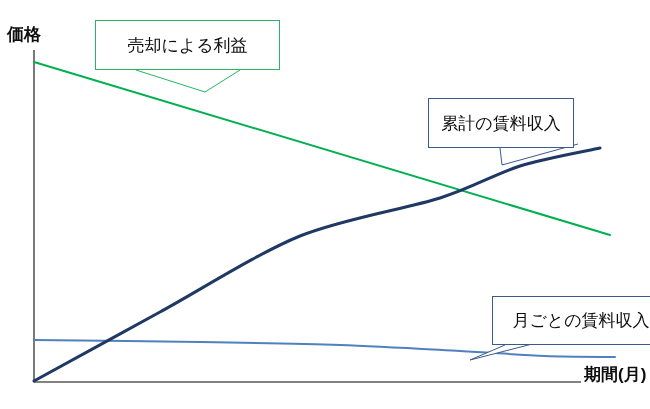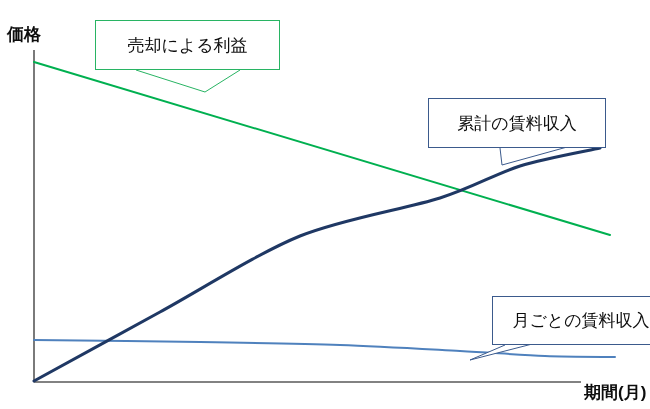--- a/index.html
+++ b/index.html
@@ -34,21 +34,21 @@
     white-space: nowrap;
     letter-spacing: 0px;
     line-height: 1;
   }
   #y-axis-label {
     left: 7px;
     top: 26px;
   }
   #x-axis-label {
     left: 584px;
-    top: 384px;
+    top: 366px;
   }
   .callout {
     position: absolute;
     box-sizing: border-box;
     background: #ffffff;
     display: flex;
     align-items: center;
     justify-content: center;
     font-size: 17px;
     color: #0d0d0d;
@@ -106,21 +106,21 @@
   </svg>
 
   <div class="axis-label" id="y-axis-label">価格</div>
 
   <div class="axis-label" id="x-axis-label">期間(月)</div>
 
   <div class="callout" id="callout-sale-profit" style="left: 95px; top: 20px; width: 185px; height: 50px; border-color: rgb(40, 180, 99); background: rgb(255, 255, 255); align-items: center;">
     <span class="callout-text">売却による利益</span>
   </div>
 
-  <div class="callout" id="callout-cumulative-rent" style="left: 428px; top: 98px; width: 178px; height: 50px; border-color: rgb(59, 90, 140); background: rgb(255, 255, 255);">
+  <div class="callout" id="callout-cumulative-rent" style="left: 428px; top: 98px; width: 146px; height: 50px; border-color: rgb(59, 90, 140); background: rgb(255, 255, 255);">
     <span class="callout-text">累計の賃料収入</span>
   </div>
 
   <div class="callout" id="callout-monthly-rent" style="left: 448px; top: 296px; width: 178px; height: 49px; border-color: rgb(59, 90, 140); background: rgb(255, 255, 255); margin-left: 44px;">
     <span class="callout-text">月ごとの賃料収入</span>
   </div>
 
 </div>
 
 </body></html>

